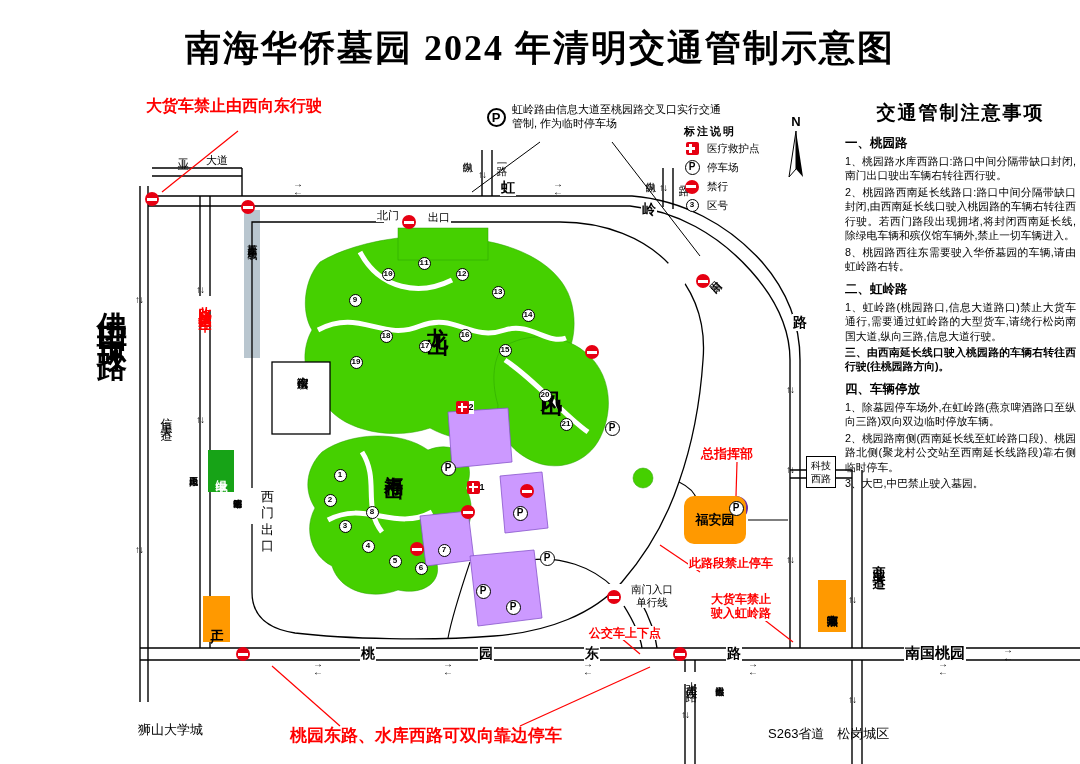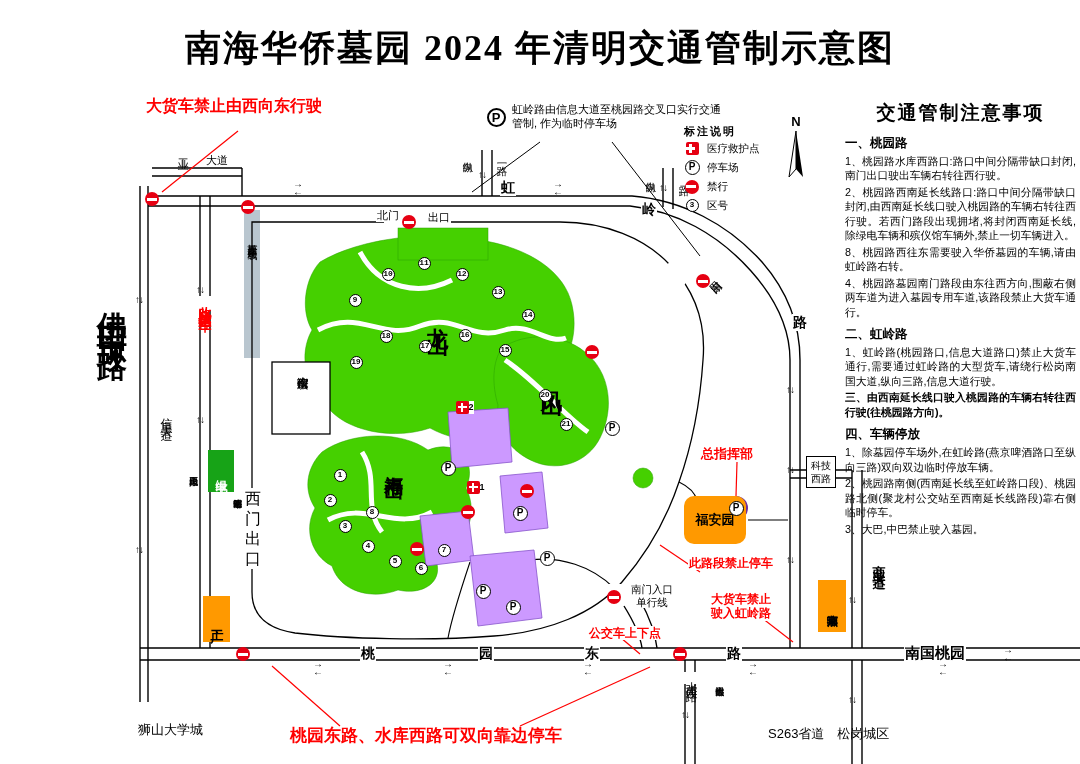--- a/index.html
+++ b/index.html
@@ -161,21 +161,20 @@
     <polygon points="15,2 8,48 15,40" fill="#fff" stroke="#000" stroke-width="1"></polygon>
   </svg>
 </div>
 
 <div id="panel">
   <div class="panel-title">交通管制注意事项</div>
   <div class="sec-h">一、桃园路</div>
   <p>1、桃园路水库西路口:路口中间分隔带缺口封闭,南门出口驶出车辆右转往西行驶。</p>
   <p>2、桃园路西南延长线路口:路口中间分隔带缺口封闭,由西南延长线口驶入桃园路的车辆右转往西行驶。若西门路段出现拥堵,将封闭西南延长线,除绿电车辆和殡仪馆车辆外,禁止一切车辆进入。</p>
   <p>8、桃园路西往东需要驶入华侨墓园的车辆,请由虹岭路右转。</p>
-  <p>4、桃园路墓园南门路段由东往西方向,围蔽右侧两车道为进入墓园专用车道,该路段禁止大货车通行。</p>
   <div class="sec-h">二、虹岭路</div>
   <p>1、虹岭路(桃园路口,信息大道路口)禁止大货车通行,需要通过虹岭路的大型货车,请绕行松岗南国大道,纵向三路,信息大道行驶。</p>
   <p class="sec-h" style="font-weight:bold">三、由西南延长线口驶入桃园路的车辆右转往西行驶(往桃园路方向)。</p>
   <div class="sec-h">四、车辆停放</div>
   <p>1、除墓园停车场外,在虹岭路(燕京啤酒路口至纵向三路)双向双边临时停放车辆。</p>
   <p>2、桃园路南侧(西南延长线至虹岭路口段)、桃园路北侧(聚龙村公交站至西南延长线路段)靠右侧临时停车。</p>
   <p>3、大巴,中巴禁止驶入墓园。</p>
 </div>
 
 <div class="lbl red b" style="left:146px;top:96px;font-size:16px">大货车禁止由西向东行驶</div>
@@ -200,21 +199,21 @@
 <div class="lbl b wbg" style="left:500px;top:179px;font-size:14px">虹</div>
 <div class="lbl b wbg" style="left:641px;top:201px;font-size:14px">岭</div>
 <div class="lbl b wbg" style="left:792px;top:314px;font-size:14px">路</div>
 <div class="lbl v" style="left:246px;top:236px;font-size:10px;letter-spacing:1px">松夏西南延长线</div>
 <div class="lbl wbg" style="left:376px;top:209px;font-size:11px">北门</div>
 <div class="lbl wbg" style="left:427px;top:211px;font-size:11px">出口</div>
 <div class="lbl v" style="left:295px;top:368px;font-size:11.5px">南海殡仪馆</div>
 <div class="lbl b v" style="left:424px;top:310px;font-size:22px;letter-spacing:6px">龙山</div>
 <div class="lbl b v" style="left:538px;top:374px;font-size:22px;letter-spacing:2px">凤山</div>
 <div class="lbl b v" style="left:382px;top:460px;font-size:19px;letter-spacing:2px">福寿山</div>
-<div class="lbl wrap wbg" style="left:244px;top:489px;width:26px;font-size:16px;line-height:1.25">西门出口</div>
+<div class="lbl wrap wbg" style="left:260px;top:489px;width:26px;font-size:13px;line-height:1.25">西门出口</div>
 <div class="lbl v" style="left:702px;top:282px;font-size:10.5px;transform:rotate(-45deg);transform-origin:top left">东门出口</div>
 <div class="lbl wbg" style="left:630px;top:583px;font-size:10.5px;text-align:center">
   <div>南门入口</div>
   <div>单行线</div>
 </div>
 <div class="poi" style="left:208px;top:450px;width:26px;height:42px;background:#17a317">
   <span class="v b" style="font-size:12px;color:#fff">绿电</span>
 </div>
 <div class="poi" style="left:203px;top:596px;width:27px;height:46px;background:#ff9900">
   <span class="v b" style="font-size:13px">广工</span>

